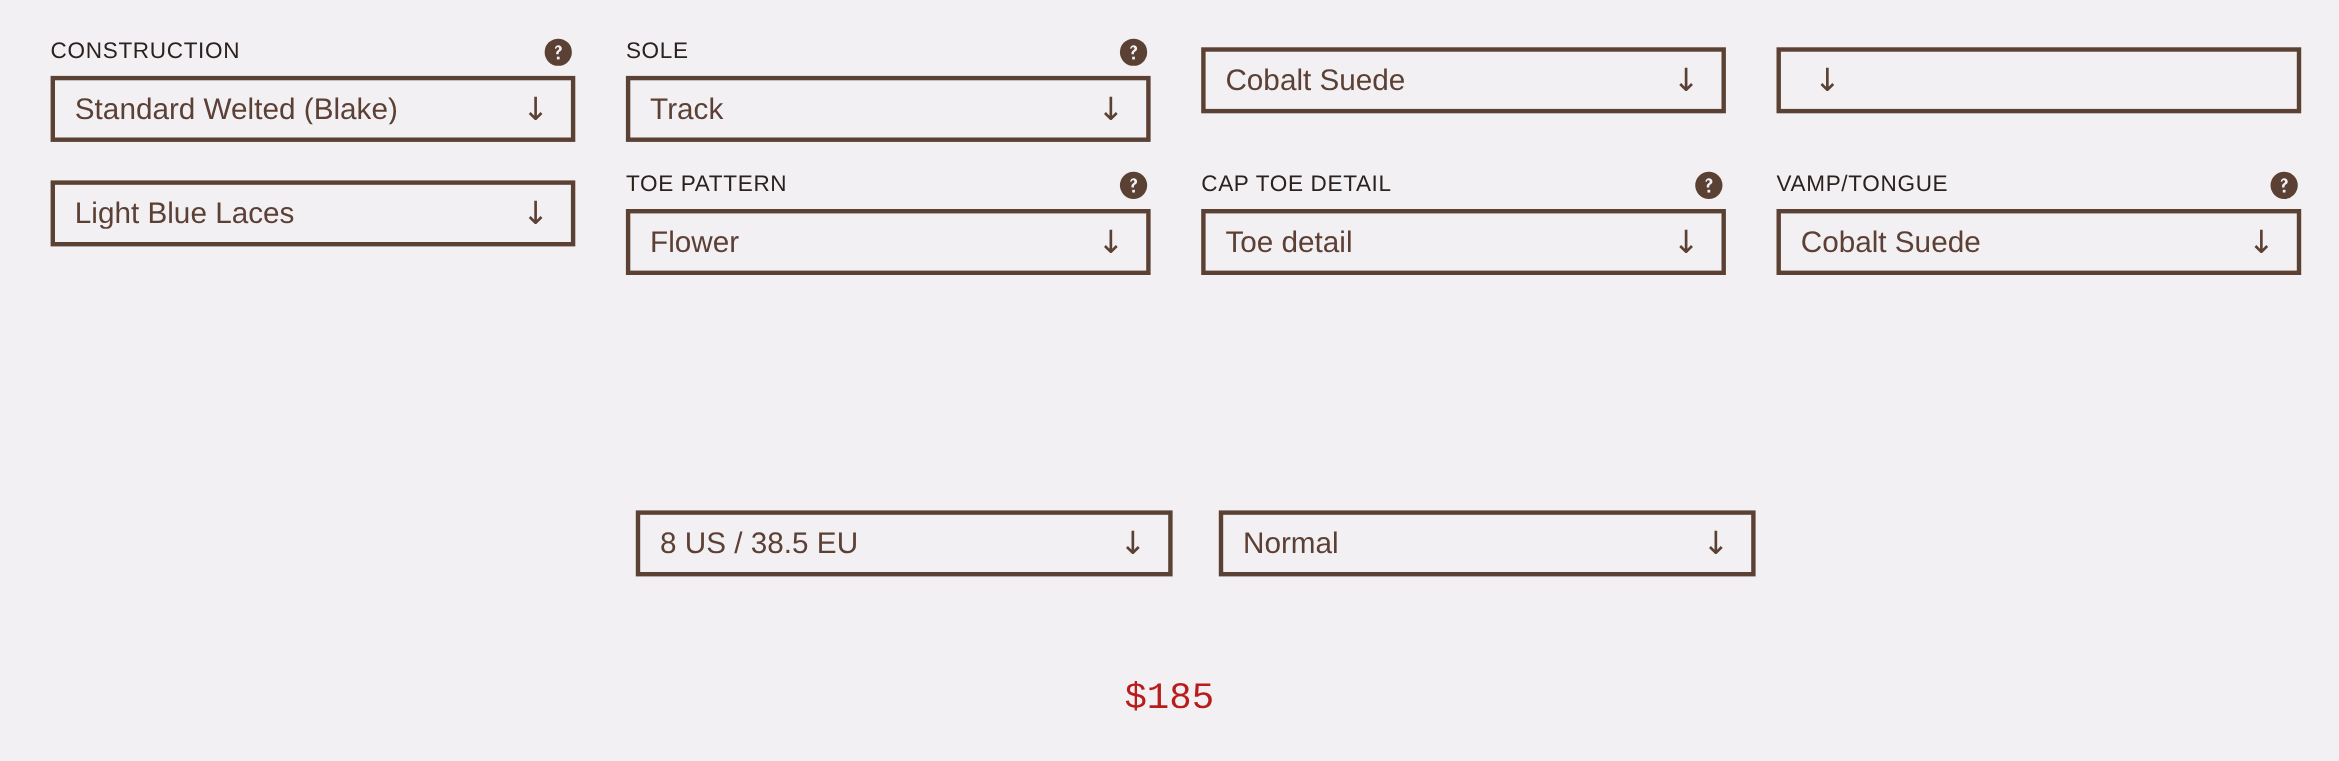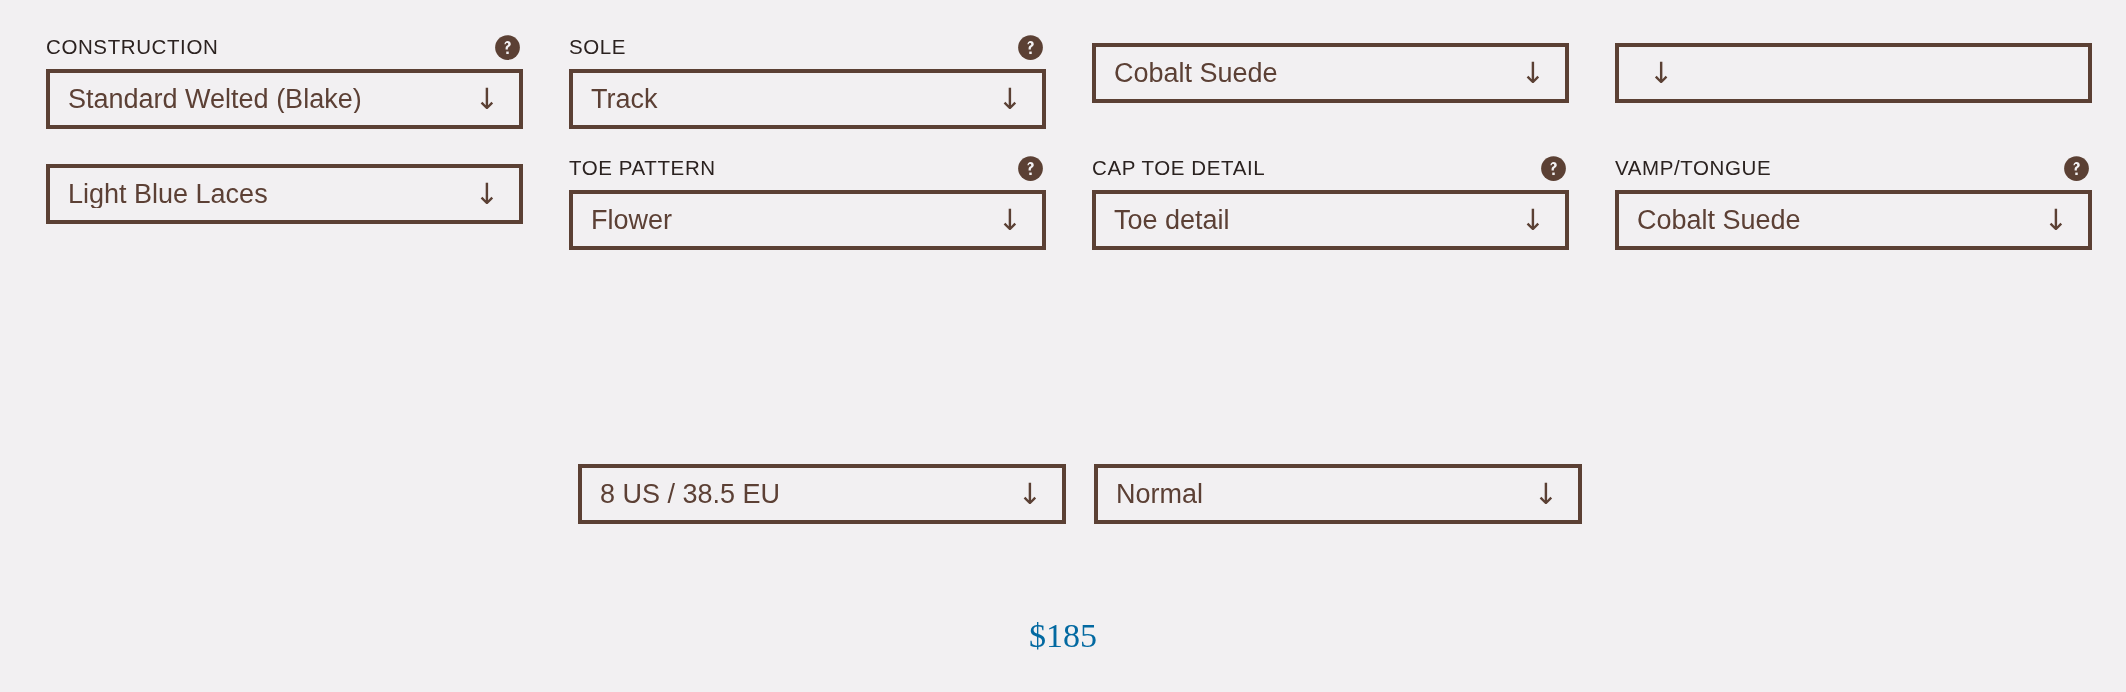--- a/index.html
+++ b/index.html
@@ -93,38 +93,38 @@
     flex: 0 0 auto;
     font-family: "DejaVu Sans", sans-serif;
   }
 
   
   .sizing-row {
     position: absolute;
     left: 578px;
     top: 464px;
     display: flex;
-    gap: 28px;
+    gap: 42px;
   }
 
   .sizing-row .select-box {
     margin-top: 0;
     width: 488px;
   }
 
   
   .price {
     position: absolute;
     left: 0;
     right: 0;
     top: 617px;
     text-align: center;
     font-size: 34px;
-    color: #0369a1;
-    font-family: Liberation Serif, serif;
+    color: #b91c1c;
+    font-family: Liberation Mono, monospace;
   }
 </style>
 </head>
 <body>
 
 <div class="configurator">
 
   <div class="option-grid">
 
     <div class="option-field">

